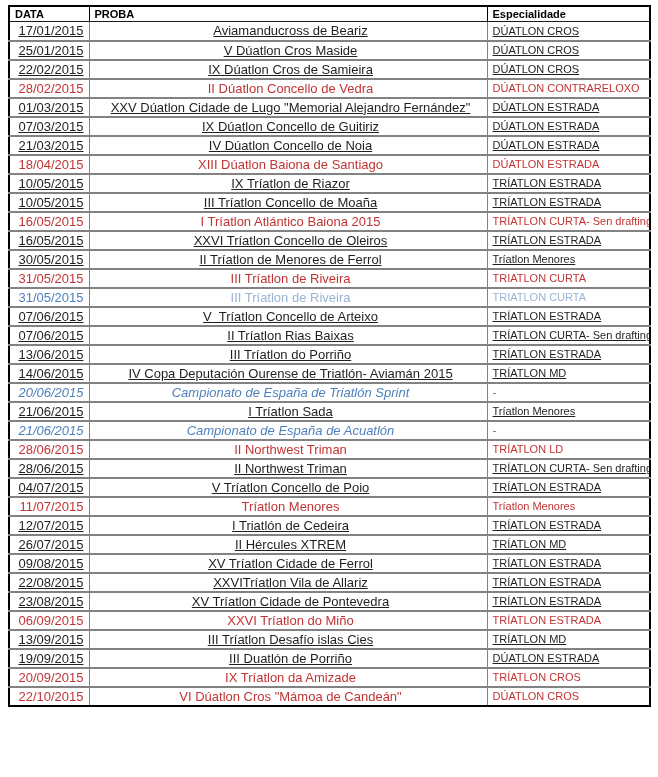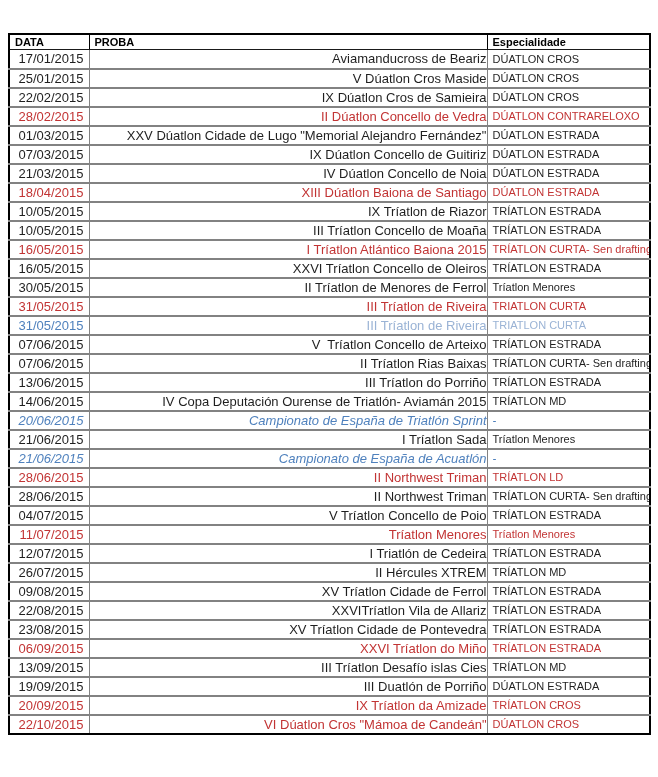--- a/index.html
+++ b/index.html
@@ -10,21 +10,21 @@
     --c-border_inner:#828282;
     --c-border_outer:#000000;
   }
   *{box-sizing:border-box;}
   html,body{margin:0;padding:0;background:#ffffff;}
   body{
     width:658px;height:777px;
     font-family:"Liberation Sans", sans-serif;
     color:var(--c-black);
   }
-  .page{padding:5px 8px 0 8px;margin-top:28px;}
+  .page{padding:5px 8px 0 8px;}
   table.events{
     border-collapse:collapse;
     table-layout:fixed;
     width:641px;
     border:2px solid var(--c-border_outer);
     background:#fff;
   }
   col.col-data{width:80px;}
   col.col-proba{width:398px;}
   col.col-espec{width:163px;}
@@ -50,30 +50,30 @@
     overflow:hidden;
     vertical-align:middle;
   }
   tbody tr:last-child td{border-bottom:none;}
   td.cell-data{
     text-align:right;
     padding-right:5px;
     font-size:13px;
   }
   td.cell-proba{
-    text-align:right;
+    text-align:center;
     padding-left:5px;
     font-size:13px;
   }
   td.cell-espec{
     text-align:left;
     padding-left:5px;
     font-size:11px;
   }
-  tr.style-black{color:var(--c-black);}
+  tr.style-black{color:var(--c-black);text-decoration:underline;}
   tr.style-red{color:var(--c-red);}
   tr.style-blue{color:var(--c-blue);font-style:italic;}
   tr.style-lightblue{color:var(--c-lightblue);}
   td.date-style-blue{color:var(--c-blue);}
 </style>
 </head>
 <body>
 
 <div class="page">
   <table class="events">

